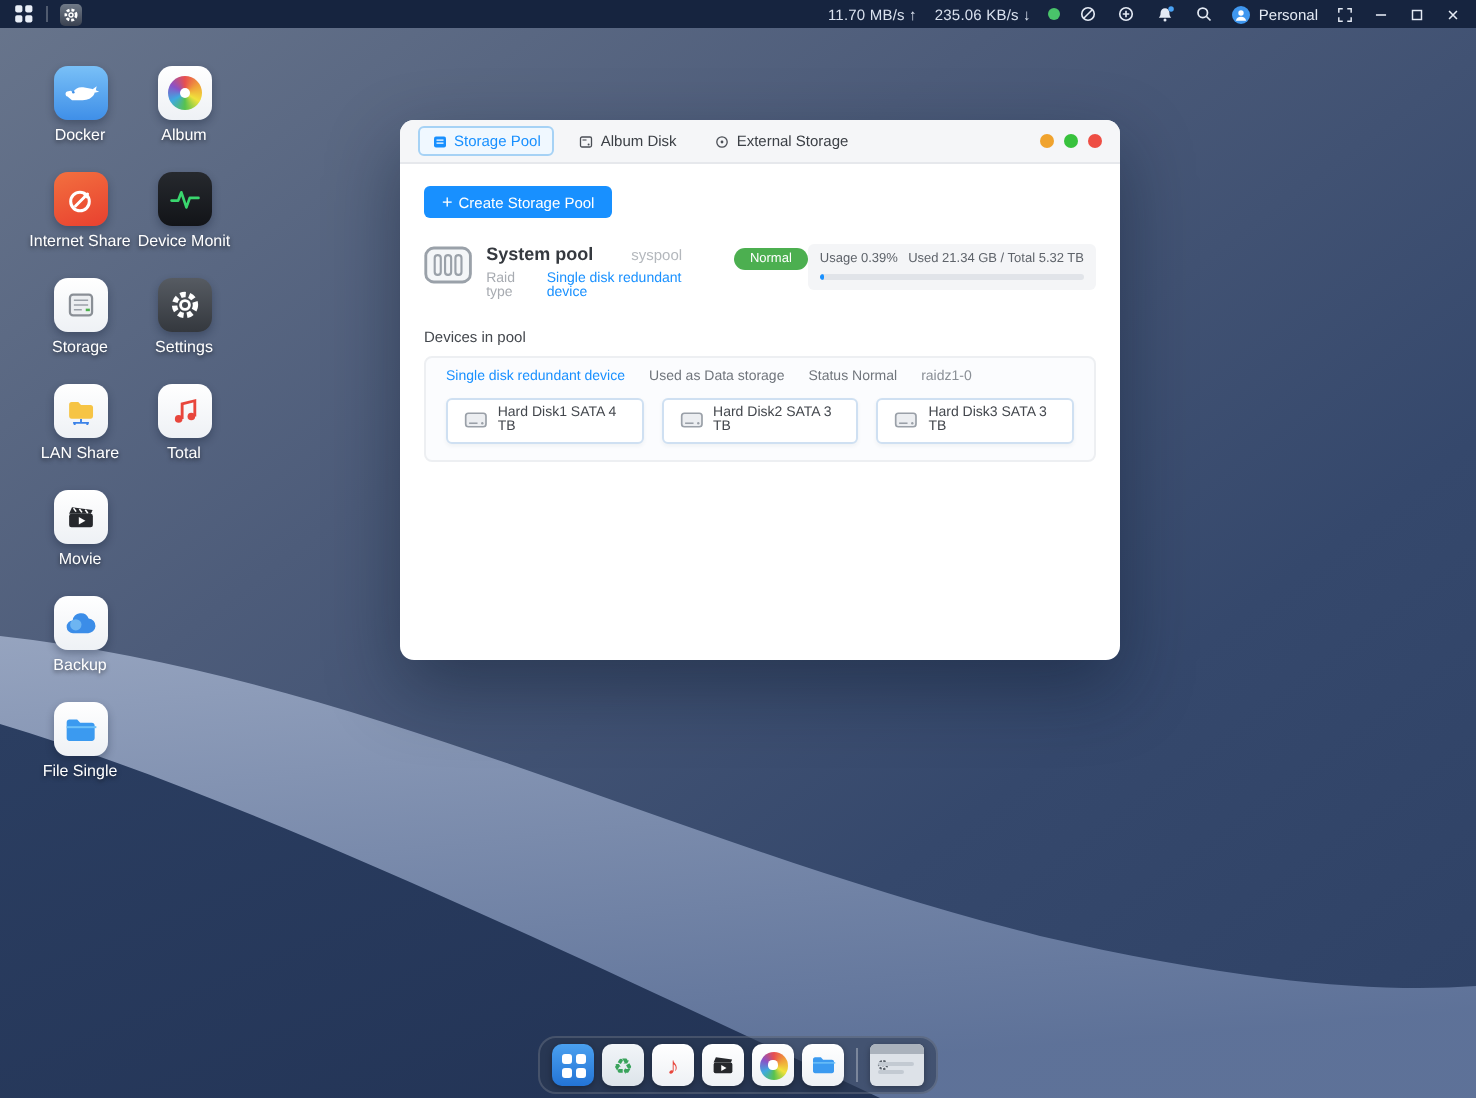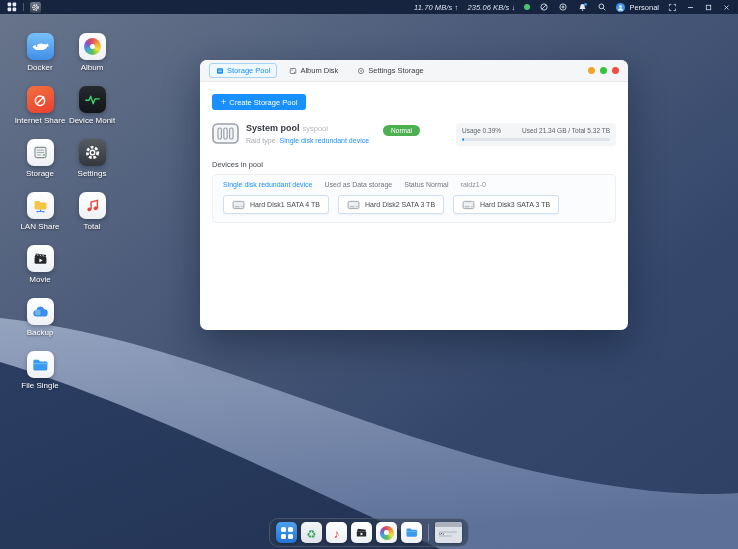--- a/index.html
+++ b/index.html
@@ -8,21 +8,21 @@
   .wallpaper{position:absolute;inset:0;width:738px;height:549px;display:block;}
 
   
   .menubar{position:absolute;top:0;left:0;right:0;height:14px;background:#16243f;
     display:flex;align-items:center;padding:0 7px;color:#e4eaf4;font-size:7.5px;z-index:30;}
   .mb-left{display:flex;align-items:center;gap:6px;}
   .mb-sep{width:1px;height:8px;background:rgba(255,255,255,.25);}
   .mb-appicon{width:11px;height:11px;border-radius:2.5px;background:linear-gradient(180deg,#707a88,#3a4150);
     display:flex;align-items:center;justify-content:center;}
   .mb-right{margin-left:auto;display:flex;align-items:center;gap:9px;}
-  .mb-net{color:#d9e1ee;letter-spacing:.1px;font-style:italic;}
+  .mb-net{color:#d9e1ee;letter-spacing:.1px;}
   .mb-dot{width:6px;height:6px;border-radius:50%;background:#49c46a;}
   .mb-user{display:flex;align-items:center;gap:4px;}
   .avatar{width:9px;height:9px;border-radius:50%;background:#3f97ef;overflow:hidden;display:flex;align-items:center;justify-content:center;}
   .mb-ico{display:flex;align-items:center;justify-content:center;}
 
   
   .desk-grid{position:absolute;left:14px;top:33px;width:104px;display:grid;
     grid-template-columns:52px 52px;grid-auto-rows:53px;z-index:5;}
   .dicon{display:flex;flex-direction:column;align-items:center;cursor:default;}
   .dicon.c1{grid-column:1;}
@@ -35,36 +35,36 @@
   .t-inet{background:linear-gradient(160deg,#f3703f,#e8402f);}
   .t-note{background:linear-gradient(180deg,#47a9f2,#1f6fd0);}
   .t-remote{background:linear-gradient(180deg,#37c08f,#1f9e77);}
   .t-dark{background:linear-gradient(180deg,#26292e,#121418);}
   .t-set{background:linear-gradient(180deg,#565b62,#34383e);}
   .flower{width:17px;height:17px;border-radius:50%;position:relative;
     background:conic-gradient(#e84f4f,#f0a13a,#f0e23c,#57c24f,#3fa9e0,#8a52c7,#e84f4f);}
   .flower::after{content:"";position:absolute;left:6px;top:6px;width:5px;height:5px;border-radius:50%;background:#fff;}
 
   
-  .window{position:absolute;left:200px;top:60px;width:428px;height:270px;background:#fff;
+  .window{position:absolute;left:200px;top:60px;width:360px;height:270px;background:#fff;
     border-radius:7px;box-shadow:0 14px 36px rgba(8,18,38,.42);z-index:10;display:flex;flex-direction:column;}
   .win-header{height:21px;flex:0 0 21px;display:flex;align-items:center;background:#f5f6f8;
     border-bottom:1px solid #e6e8ec;border-radius:7px 7px 0 0;padding:0 9px;gap:5px;}
   .tab{display:flex;align-items:center;gap:3px;font-size:7.5px;color:#3c4046;
     padding:2px 6px;border-radius:3px;border:1px solid transparent;cursor:default;}
   .tab.active{color:#1890ff;background:#f0f8ff;border-color:#a6d2f5;}
   .traffic{margin-left:auto;display:flex;align-items:center;gap:5px;}
   .tl{width:7px;height:7px;border-radius:50%;}
   .win-body{flex:1;padding:9px 12px;position:relative;}
   .btn-create{display:inline-flex;align-items:center;gap:3px;background:#1890ff;color:#fff;
     font-size:7.5px;padding:3.5px 9px;border-radius:3px;border:none;font-family:inherit;}
   .btn-plus{font-size:9px;line-height:6px;}
   .pool-row{margin-top:13px;display:flex;align-items:flex-start;}
   .pool-info{margin-left:7px;}
-  .pool-line1{display:flex;align-items:baseline;gap:3px;}
+  .pool-line1{display:flex;align-items:baseline;gap:19px;}
   .pool-name{font-size:9px;font-weight:bold;color:#35393f;}
   .pool-id{font-size:7.5px;color:#b4b8bd;}
   .pool-line2{margin-top:3.5px;display:flex;gap:4px;font-size:7px;}
   .raid-label{color:#a7abb1;}
   .raid-link{color:#1890ff;}
   .badge{margin-left:14px;margin-top:2px;background:#4caf50;color:#fff;font-size:6.5px;
     padding:2px 8px;border-radius:8px;}
   .usage-panel{margin-left:auto;width:148px;background:#f4f5f7;border-radius:3px;padding:4px 6px 5px;}
   .usage-row{display:flex;justify-content:space-between;font-size:6.5px;color:#5e636a;}
   .usage-bar{margin-top:4px;height:3px;background:#e1e4e9;border-radius:2px;overflow:hidden;}
@@ -327,21 +327,21 @@
             <circle cx="10.6" cy="10.4" r="1" fill="#4a4e55"></circle>
             <path d="M4.5 6h4" stroke="#4a4e55" stroke-width="1.1"></path>
           </svg>
         <span>Album Disk</span>
       </div>
       <div class="tab">
         <svg width="8" height="8" viewBox="0 0 16 16">
             <circle cx="8" cy="8" r="5.2" fill="none" stroke="#4a4e55" stroke-width="1.3"></circle>
             <circle cx="8" cy="8" r="1.4" fill="#4a4e55"></circle>
           </svg>
-        <span>Settings Storage</span>
+        <span>External Storage</span>
       </div>
       <div class="traffic">
         <span class="tl" style="background:#f0a32e"></span>
         <span class="tl" style="background:#38c23d"></span>
         <span class="tl" style="background:#ee4e44"></span>
       </div>
     </div>
 
     <div class="win-body">
       <button class="btn-create">

